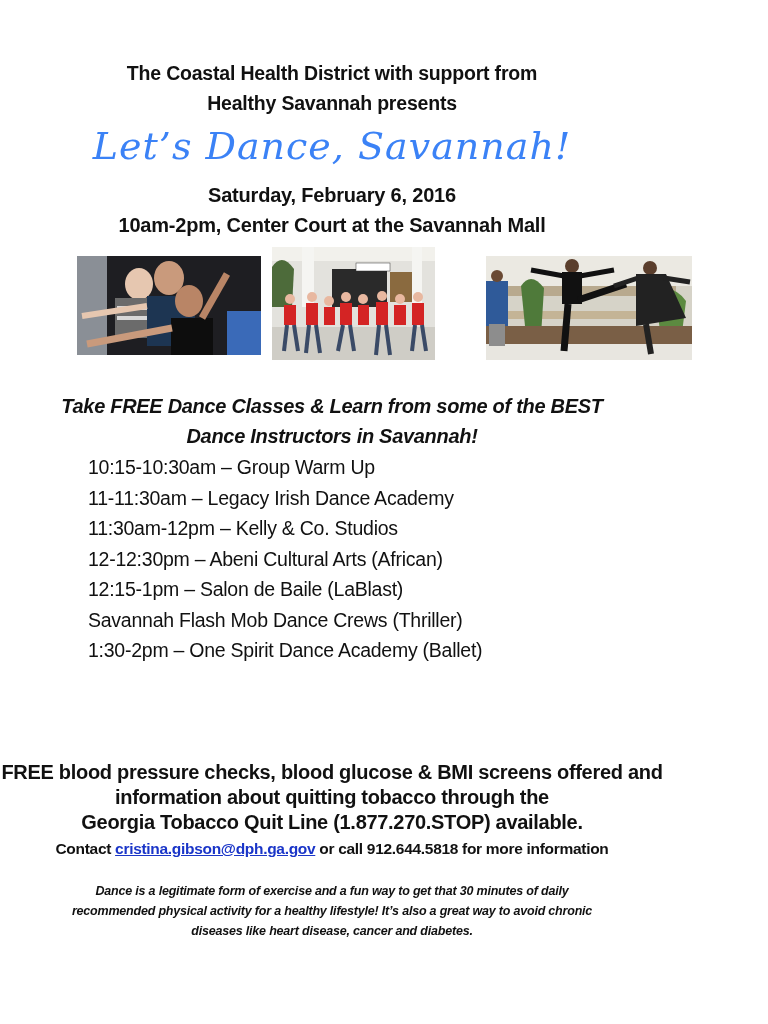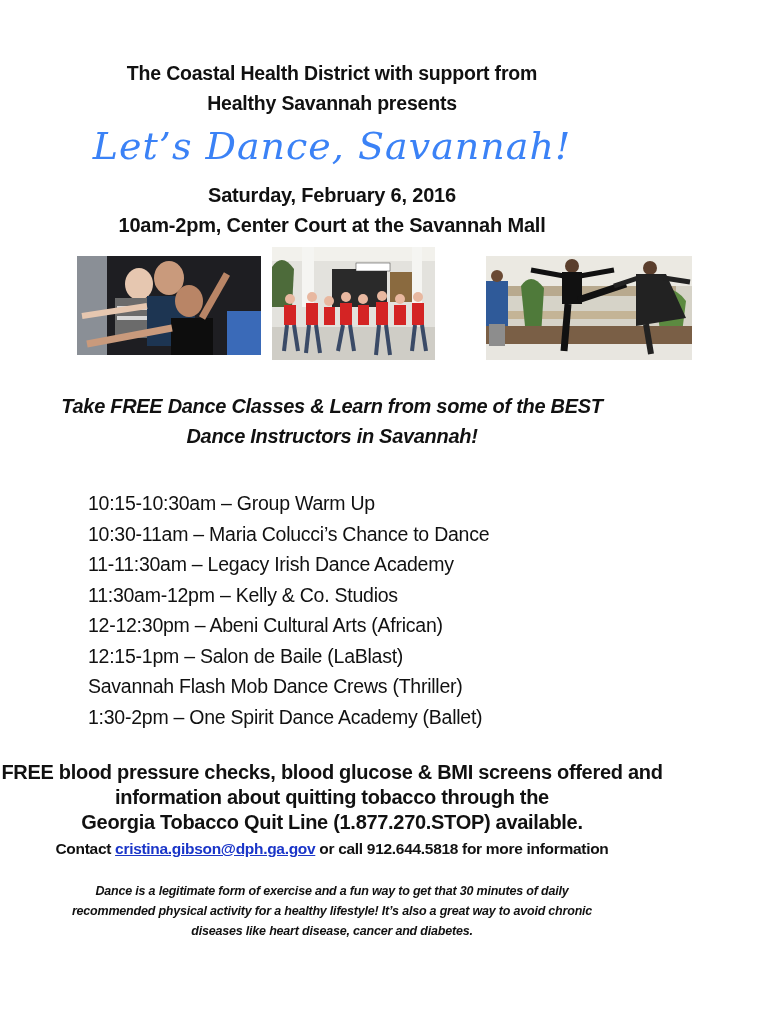--- a/index.html
+++ b/index.html
@@ -124,23 +124,22 @@
       <path d="M150 18 L180 18 L200 62 L150 70 Z" fill="#222"></path>
       <line x1="152" y1="22" x2="128" y2="30" stroke="#222" stroke-width="5"></line>
       <line x1="178" y1="22" x2="204" y2="26" stroke="#222" stroke-width="5"></line>
       <line x1="160" y1="68" x2="165" y2="98" stroke="#222" stroke-width="6"></line>
     </svg>
   </div>
 
   <div class="abs center promo" style="top:391px;">Take FREE Dance Classes &amp; Learn from some of the BEST</div>
   <div class="abs center promo" style="top:421px;">Dance Instructors in Savannah!</div>
 
-  <div class="sched" style="top:452px;margin-top:36px;">
+  <div class="sched" style="top:452px;">
     <div>10:15-10:30am – Group Warm Up</div>
-    <div>10:30-11am – Maria Colucci’s Chance to Dance</div>
     <div>11-11:30am – Legacy Irish Dance Academy</div>
     <div>11:30am-12pm – Kelly &amp; Co. Studios</div>
     <div>12-12:30pm – Abeni Cultural Arts (African)</div>
     <div>12:15-1pm – Salon de Baile (LaBlast)</div>
     <div>Savannah Flash Mob Dance Crews (Thriller)</div>
     <div>1:30-2pm – One Spirit Dance Academy (Ballet)</div>
   </div>
 
   <div class="abs center health" style="top:760px;">FREE blood pressure checks, blood glucose &amp; BMI screens offered and</div>
   <div class="abs center health" style="top:785px;">information about quitting tobacco through the</div>

